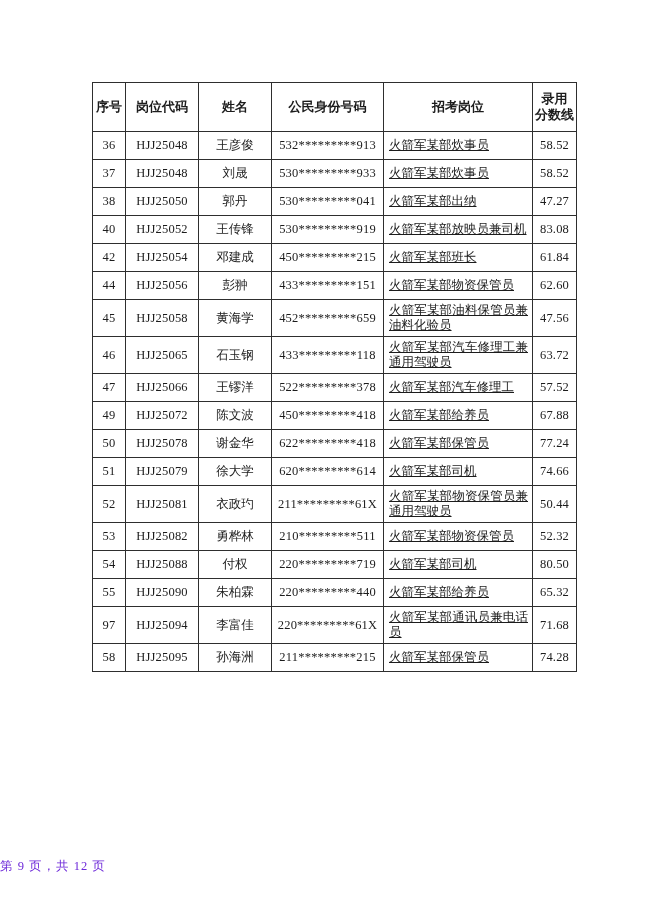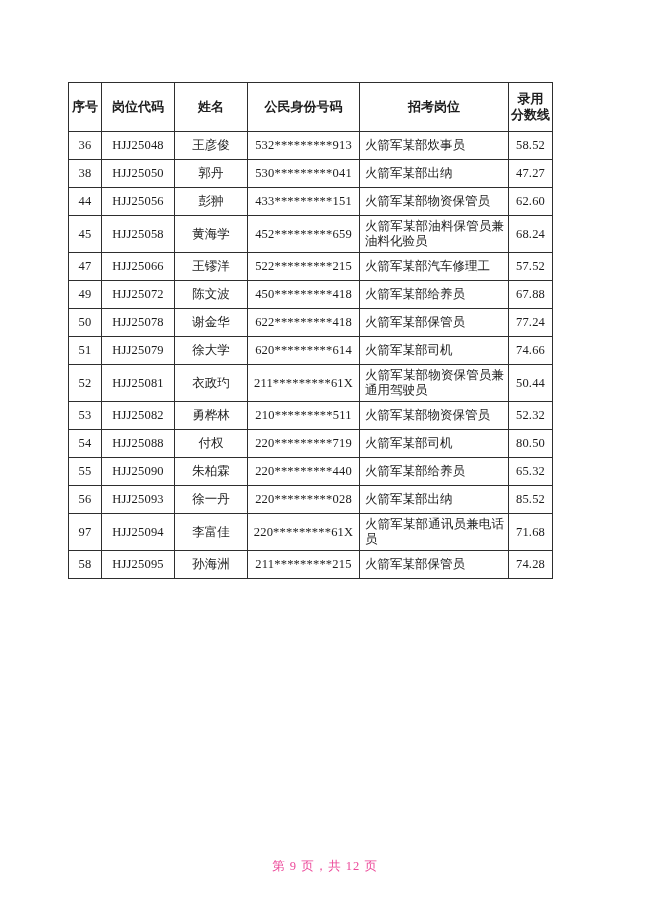--- a/index.html
+++ b/index.html
@@ -10,21 +10,21 @@
     color:#1c1c1c;
   }
   .page {
     position:relative;
     width:650px; height:919px;
     background:#ffffff;
     overflow:hidden;
   }
   table.score-table {
     position:absolute;
-    left:68px; top:82px;
+    left:92px; top:82px;
     width:484px;
     border-collapse:collapse;
     table-layout:fixed;
   }
   .score-table th, .score-table td {
     border:1.5px solid #2e2e2e;
     vertical-align:middle;
     overflow:hidden;
   }
   .score-table th {
@@ -42,33 +42,34 @@
     font-size:12.5px;
     line-height:15px;
     padding:3px 3px;
     text-align:center;
   }
   td.c-pos {
     text-align:justify;
     text-align-last:left;
     padding-left:5px;
     padding-right:4px;
+    text-decoration:underline;
   }
   td.c-id, td.c-code, td.c-seq, td.c-score {
     font-family:"Liberation Serif","DejaVu Serif",serif;
     letter-spacing:0.2px;
   }
   .footer {
     position:absolute;
     left:0; top:858px;
     width:650px;
-    text-align:center;
+    text-align:left;
     font-size:12.5px;
     letter-spacing:1px;
-    color:#ec4899;
+    color:#6d28d9;
   }
 </style>
 </head>
 <body>
 
 <div class="page">
   <table class="score-table">
     <colgroup>
       <col style="width:33px">
       <col style="width:73px">
@@ -91,48 +92,80 @@
     <tbody>
         <tr>
     <td class="c-seq">36</td>
     <td class="c-code">HJJ25048</td>
     <td class="c-name">王彦俊</td>
     <td class="c-id">532*********913</td>
     <td class="c-pos">火箭军某部炊事员</td>
     <td class="c-score">58.52</td>
   </tr>
         <tr>
+    <td class="c-seq">37</td>
+    <td class="c-code">HJJ25048</td>
+    <td class="c-name">刘晟</td>
+    <td class="c-id">530*********933</td>
+    <td class="c-pos">火箭军某部炊事员</td>
+    <td class="c-score">58.52</td>
+  </tr>
+        <tr>
     <td class="c-seq">38</td>
     <td class="c-code">HJJ25050</td>
     <td class="c-name">郭丹</td>
     <td class="c-id">530*********041</td>
     <td class="c-pos">火箭军某部出纳</td>
     <td class="c-score">47.27</td>
   </tr>
         <tr>
+    <td class="c-seq">40</td>
+    <td class="c-code">HJJ25052</td>
+    <td class="c-name">王传锋</td>
+    <td class="c-id">530*********919</td>
+    <td class="c-pos">火箭军某部放映员兼司机</td>
+    <td class="c-score">83.08</td>
+  </tr>
+        <tr>
+    <td class="c-seq">42</td>
+    <td class="c-code">HJJ25054</td>
+    <td class="c-name">邓建成</td>
+    <td class="c-id">450*********215</td>
+    <td class="c-pos">火箭军某部班长</td>
+    <td class="c-score">61.84</td>
+  </tr>
+        <tr>
     <td class="c-seq">44</td>
     <td class="c-code">HJJ25056</td>
     <td class="c-name">彭翀</td>
     <td class="c-id">433*********151</td>
     <td class="c-pos">火箭军某部物资保管员</td>
     <td class="c-score">62.60</td>
   </tr>
         <tr>
     <td class="c-seq">45</td>
     <td class="c-code">HJJ25058</td>
     <td class="c-name">黄海学</td>
     <td class="c-id">452*********659</td>
     <td class="c-pos">火箭军某部油料保管员兼油料化验员</td>
-    <td class="c-score">68.24</td>
+    <td class="c-score">47.56</td>
+  </tr>
+        <tr>
+    <td class="c-seq">46</td>
+    <td class="c-code">HJJ25065</td>
+    <td class="c-name">石玉钢</td>
+    <td class="c-id">433*********118</td>
+    <td class="c-pos">火箭军某部汽车修理工兼通用驾驶员</td>
+    <td class="c-score">63.72</td>
   </tr>
         <tr>
     <td class="c-seq">47</td>
     <td class="c-code">HJJ25066</td>
     <td class="c-name">王镠洋</td>
-    <td class="c-id">522*********215</td>
+    <td class="c-id">522*********378</td>
     <td class="c-pos">火箭军某部汽车修理工</td>
     <td class="c-score">57.52</td>
   </tr>
         <tr>
     <td class="c-seq">49</td>
     <td class="c-code">HJJ25072</td>
     <td class="c-name">陈文波</td>
     <td class="c-id">450*********418</td>
     <td class="c-pos">火箭军某部给养员</td>
     <td class="c-score">67.88</td>
@@ -179,28 +212,20 @@
   </tr>
         <tr>
     <td class="c-seq">55</td>
     <td class="c-code">HJJ25090</td>
     <td class="c-name">朱柏霖</td>
     <td class="c-id">220*********440</td>
     <td class="c-pos">火箭军某部给养员</td>
     <td class="c-score">65.32</td>
   </tr>
         <tr>
-    <td class="c-seq">56</td>
-    <td class="c-code">HJJ25093</td>
-    <td class="c-name">徐一丹</td>
-    <td class="c-id">220*********028</td>
-    <td class="c-pos">火箭军某部出纳</td>
-    <td class="c-score">85.52</td>
-  </tr>
-        <tr>
     <td class="c-seq">97</td>
     <td class="c-code">HJJ25094</td>
     <td class="c-name">李富佳</td>
     <td class="c-id">220*********61X</td>
     <td class="c-pos">火箭军某部通讯员兼电话员</td>
     <td class="c-score">71.68</td>
   </tr>
         <tr>
     <td class="c-seq">58</td>
     <td class="c-code">HJJ25095</td>

